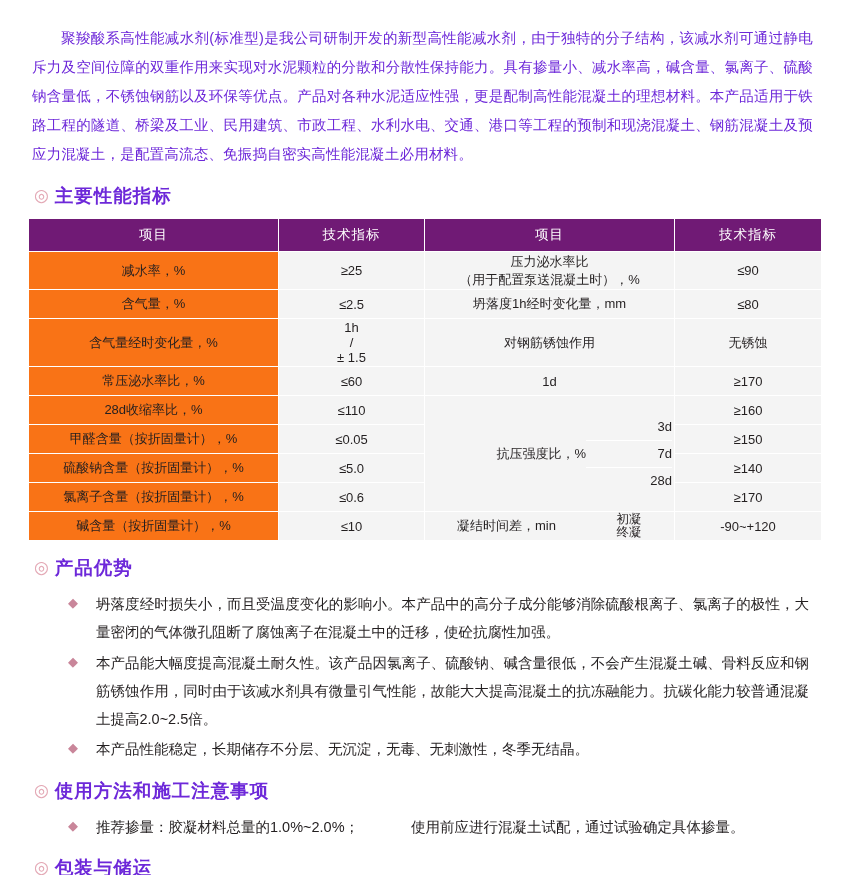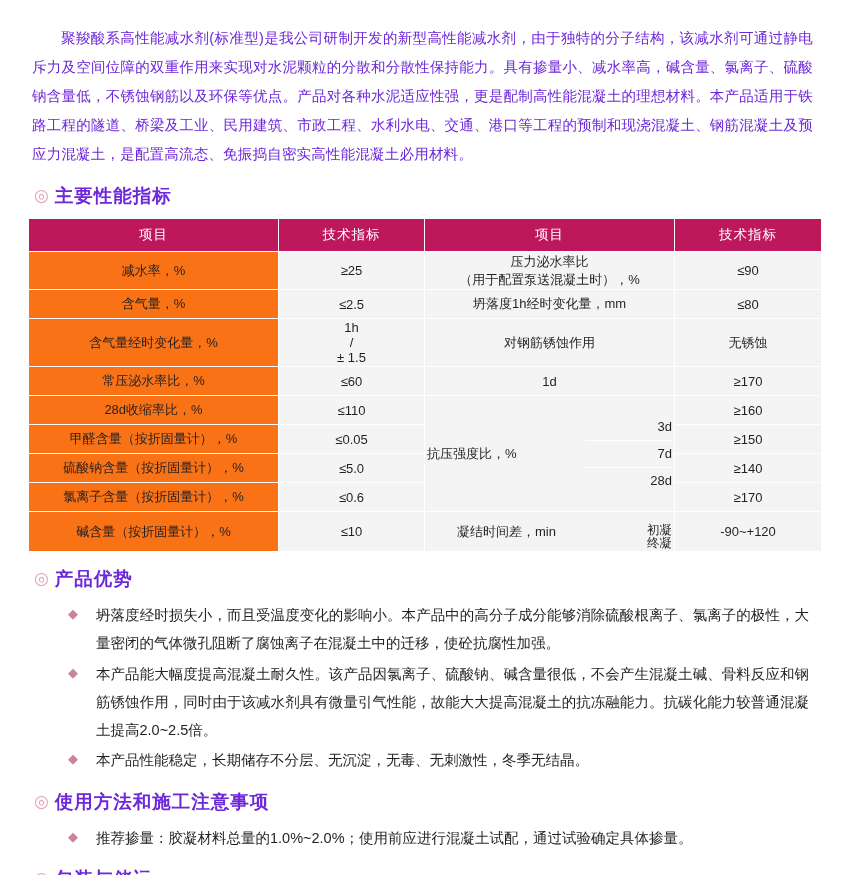--- a/index.html
+++ b/index.html
@@ -49,21 +49,21 @@
     text-align: right;
   }
   table.spec {
     width: 793px;
     margin: 0 auto 4px auto;
     border-collapse: collapse;
     table-layout: fixed;
     font-size: 13px;
   }
   table.spec th {
-    background: #be185d;
+    background: #701a75;
     color: #ffffff;
     font-weight: normal;
     font-size: 13.5px;
     height: 30px;
     letter-spacing: 1px;
     border: 1px solid #ffffff;
   }
   table.spec td {
     border: 1px solid #ffffff;
     background: #f4f4f4;
@@ -95,20 +95,21 @@
   }
   .bullets li .dia {
     position: absolute;
     left: 0;
     top: 0;
     color: #c9869a;
     font-size: 13px;
   }
   .usage-line {
     display: flex;
+    gap: 52px;
     font-size: 14.5px;
     line-height: 1.95;
   }
 </style>
 </head>
 <body>
 
 <div class="page">
 
   <p class="intro">聚羧酸系高性能减水剂(标准型)是我公司研制开发的新型高性能减水剂，由于独特的分子结构，该减水剂可通过静电斥力及空间位障的双重作用来实现对水泥颗粒的分散和分散性保持能力。具有掺量小、减水率高，碱含量、氯离子、硫酸钠含量低，不锈蚀钢筋以及环保等优点。产品对各种水泥适应性强，更是配制高性能混凝土的理想材料。本产品适用于铁路工程的隧道、桥梁及工业、民用建筑、市政工程、水利水电、交通、港口等工程的预制和现浇混凝土、钢筋混凝土及预应力混凝土，是配置高流态、免振捣自密实高性能混凝土必用材料。</p>
@@ -170,21 +171,21 @@
         <td>≤60</td>
         <td>1d</td>
         <td>≥170</td>
       </tr>
 
       <tr>
         <td class="left-item">28d收缩率比，%</td>
         <td>≤110</td>
         <td rowspan="4">
           <div style="display:flex;align-items:center;">
-            <div style="flex:1;text-align:left;">抗压强度比，%</div>
+            <div style="flex:1;text-align:right;">抗压强度比，%</div>
             <div style="width:86px;text-align:right;">
               <div style="height:26px;line-height:26px;border-bottom:1px solid #ffffff;">3d</div>
               <div style="height:26px;line-height:26px;border-bottom:1px solid #ffffff;">7d</div>
               <div style="height:26px;line-height:26px;">28d</div>
             </div>
           </div>
         </td>
         <td>≥160</td>
       </tr>
 
@@ -205,21 +206,21 @@
         <td>≤0.6</td>
         <td>≥170</td>
       </tr>
 
       <tr>
         <td class="left-item">碱含量（按折固量计），%</td>
         <td>≤10</td>
         <td>
           <div style="display:flex;align-items:center;">
             <div style="flex:1;text-align:center;">凝结时间差，min</div>
-            <div style="width:86px;text-align:right;margin-top:11px;">
+            <div style="width:86px;text-align:center;">
               <div style="height:13px;line-height:13px;font-size:12.5px;">初凝</div>
               <div style="height:13px;line-height:13px;font-size:12.5px;">终凝</div>
             </div>
           </div>
         </td>
         <td>-90~+120</td>
       </tr>
     </tbody>
   </table>
 

